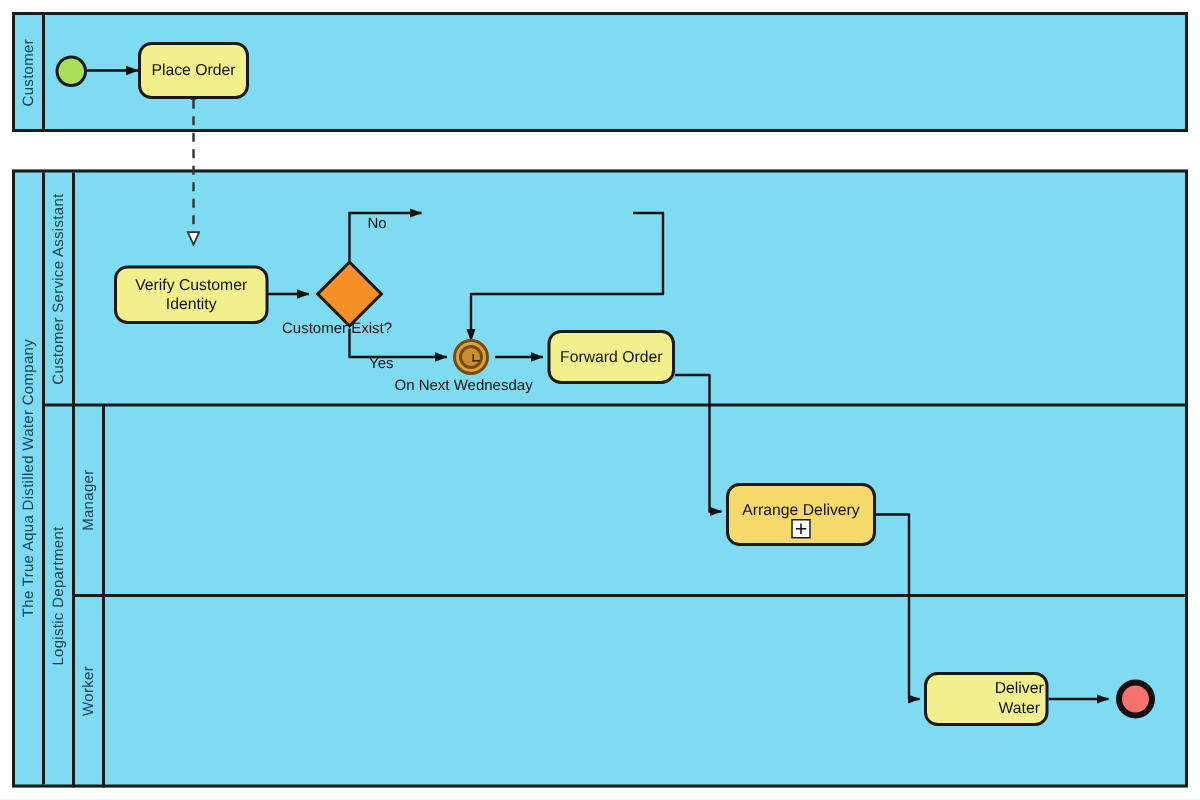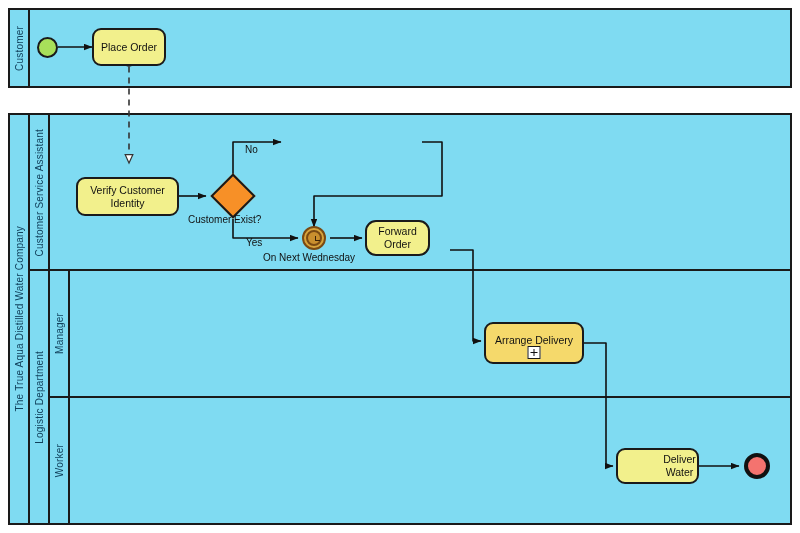--- a/index.html
+++ b/index.html
@@ -132,21 +132,21 @@
 
 
   <div class="event timer-event" style="left:302px;top:226px;width:24px;height:24px;">
     <div class="timer-inner">
       <div class="timer-hand" style="left:6.5px;top:3.5px;width:1.4px;height:5px;"></div>
       <div class="timer-hand" style="left:7px;top:7.5px;width:4.5px;height:1.4px;"></div>
     </div>
   </div>
   <div class="shape-label" style="left:263px;top:252px;">On Next Wednesday</div>
 
-  <div class="task" style="left:365px;top:220px;width:65px;height:36px;border-radius:11px;">
+  <div class="task" style="left:365px;top:220px;width:85px;height:36px;">
     <span class="tlabel">Forward Order</span>
   </div>
 
   <div class="task subprocess" style="left:484px;top:322px;width:100px;height:42px;">
     <span class="tlabel" style="margin-bottom:6px;">Arrange Delivery</span>
     <span class="subp-marker"></span>
   </div>
 
   <div class="task" style="left:616px;top:448px;width:83px;height:36px;padding-left:48px;">
     <span class="tlabel">Deliver Water</span>

